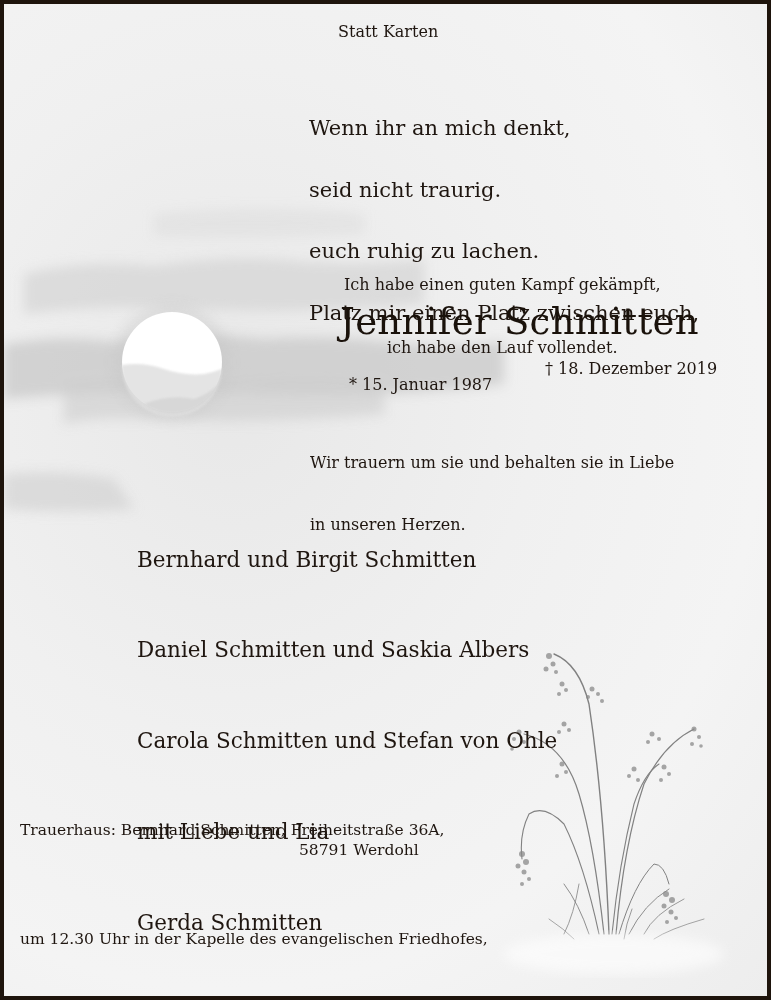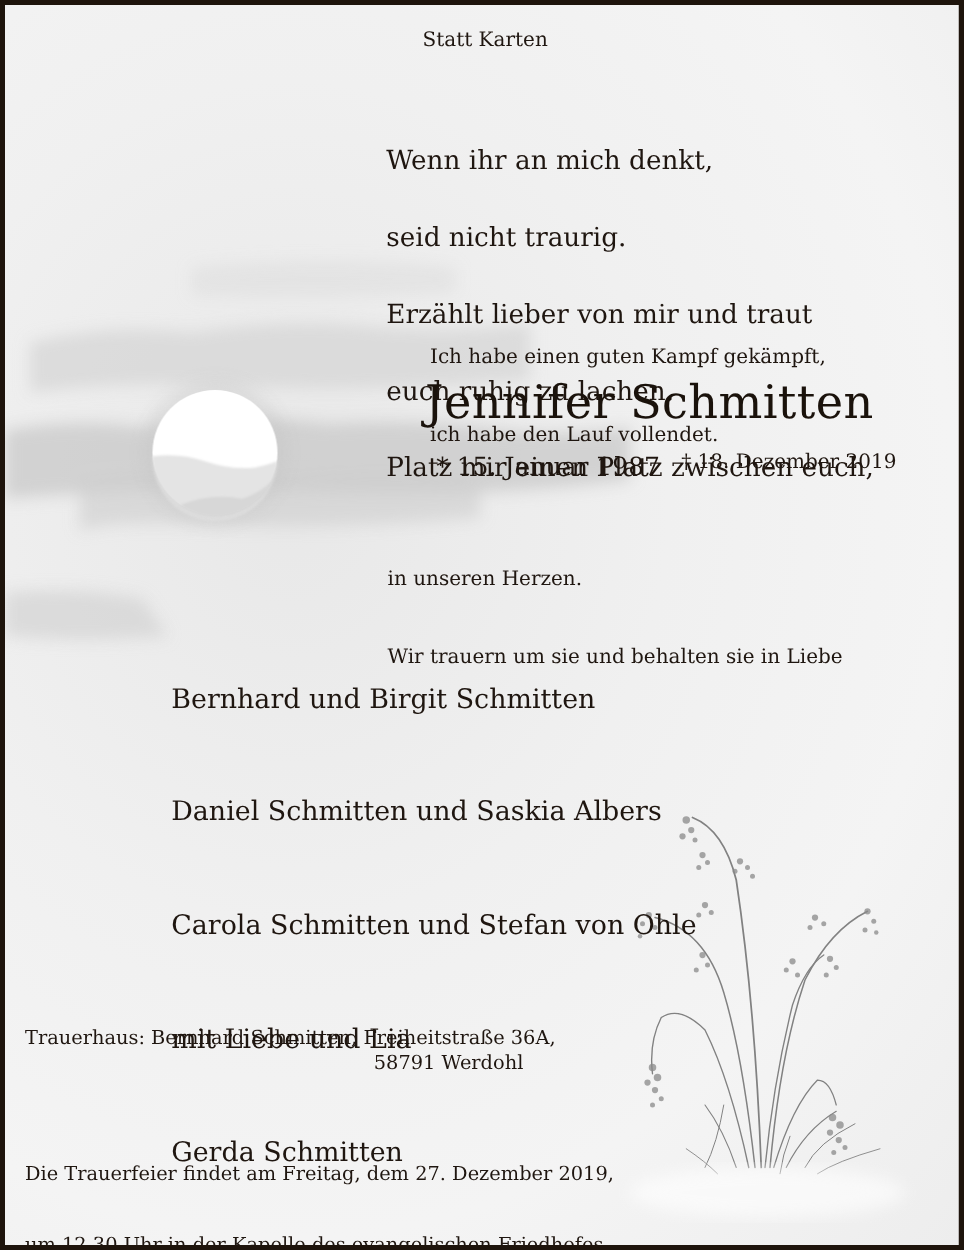--- a/index.html
+++ b/index.html
@@ -9,23 +9,23 @@
       background: radial-gradient(ellipse at 30% 40%, #e8e8e8 0%, #f0f0f0 40%, #f4f4f4 70%, #ededed 100%);
       overflow:hidden;
       font-family: "DejaVu Serif", "Liberation Serif", serif;
       color:#1f1610;
     }
     .art { position:absolute; left:0; top:0; width:763px; height:992px; }
     .t { position:absolute; white-space:pre; margin:0; }
     .small { font-size:21px; line-height:20.5px; }
     .statt { left:334px; top:18px; font-size:16px; }
     .poem { left:305px; top:73px; }
-    .quote { left:340px; top:228px; font-size:16px; line-height:21px; }
+    .quote { left:340px; top:228px; text-align:center; font-size:16px; line-height:21px; }
     .name { left:336px; top:296px; font-size:37px; letter-spacing:0.3px; color:#1a120b; }
-    .birth { left:345px; top:357px; font-size:20px; }
+    .birth { left:345px; top:371px; font-size:16px; }
     .death { left:541px; top:355px; font-size:16px; }
     .trauer { left:306px; top:408px; font-size:16px; line-height:20.5px; }
     .family { left:133px; top:480px; font-size:21.5px; line-height:30.3px; }
     .house { left:16px; top:816px; font-size:15.5px; line-height:21px; }
     .house2 { left:295px; top:837px; font-size:15.5px; }
     .ceremony { left:16px; top:888px; font-size:15.5px; line-height:19px; }
     .urn { left:16px; top:957px; font-size:15.5px; }
   </style>
 </head>
 <body>
@@ -124,55 +124,53 @@
         <circle cx="663" cy="918" r="2"></circle>
     </g>
     <ellipse cx="610" cy="950" rx="110" ry="20" fill="#ffffff" opacity="0.6" filter="url(#blur6)"></ellipse>
   </svg>
 
   <p class="t statt">Statt Karten</p>
 
   <div class="t poem small">
     <div>Wenn ihr an mich denkt,</div>
     <div>seid nicht traurig.</div>
-    <div>Erzählt lieber von mir und traut</div>
     <div>euch ruhig zu lachen.</div>
     <div>Platz mir einen Platz zwischen euch,</div>
   </div>
 
   <div class="t quote">
     <div>Ich habe einen guten Kampf gekämpft,</div>
     <div>ich habe den Lauf vollendet.</div>
   </div>
 
   <h1 class="t name" style="font-weight:normal;">Jennifer Schmitten</h1>
 
   <p class="t birth">* 15. Januar 1987</p>
   <p class="t death">† 18. Dezember 2019</p>
 
   <div class="t trauer">
+    <div>Wir trauern um sie und behalten sie in Liebe</div>
     <div>in unseren Herzen.</div>
-    <div>Wir trauern um sie und behalten sie in Liebe</div>
   </div>
 
   <div class="t family">
     <div>Bernhard und Birgit Schmitten</div>
     <div>Daniel Schmitten und Saskia Albers</div>
     <div>Carola Schmitten und Stefan von Ohle</div>
     <div>mit Liebe und Lia</div>
     <div>Gerda Schmitten</div>
     
     
     
     
     
   </div>
 
   <p class="t house">Trauerhaus: Bernhard Schmitten, Freiheitstraße 36A,</p>
   <p class="t house2">58791 Werdohl</p>
 
   <div class="t ceremony">
-    <div>Die Trauerfeier findet am Freitag, dem 27. Dezember 2019,</div>
     <div>um 12.30 Uhr in der Kapelle des evangelischen Friedhofes,</div>
     
   </div>
 
 </div>
 
 </body></html>

